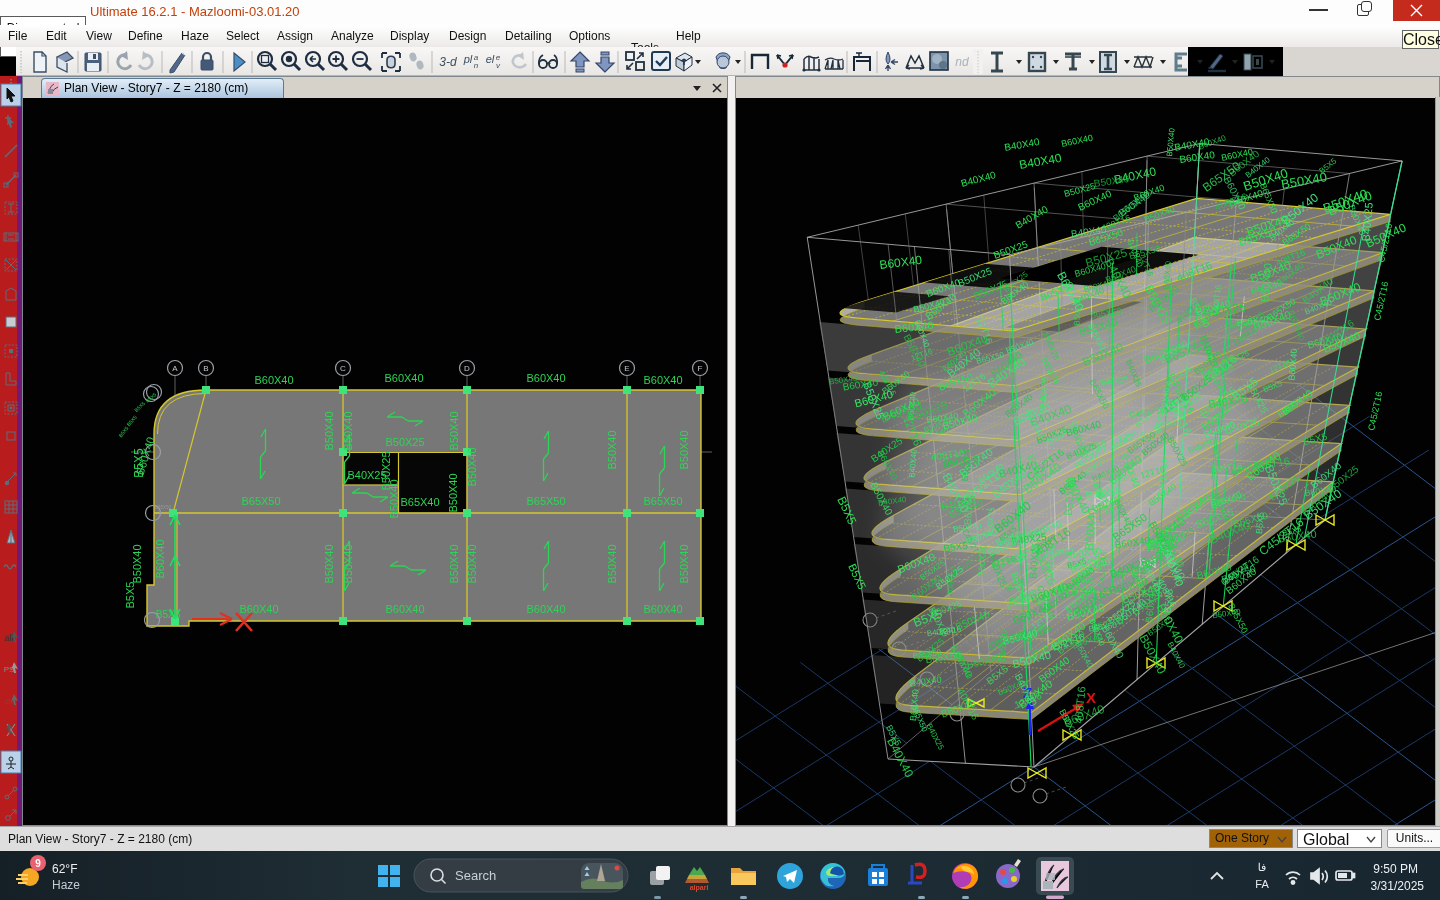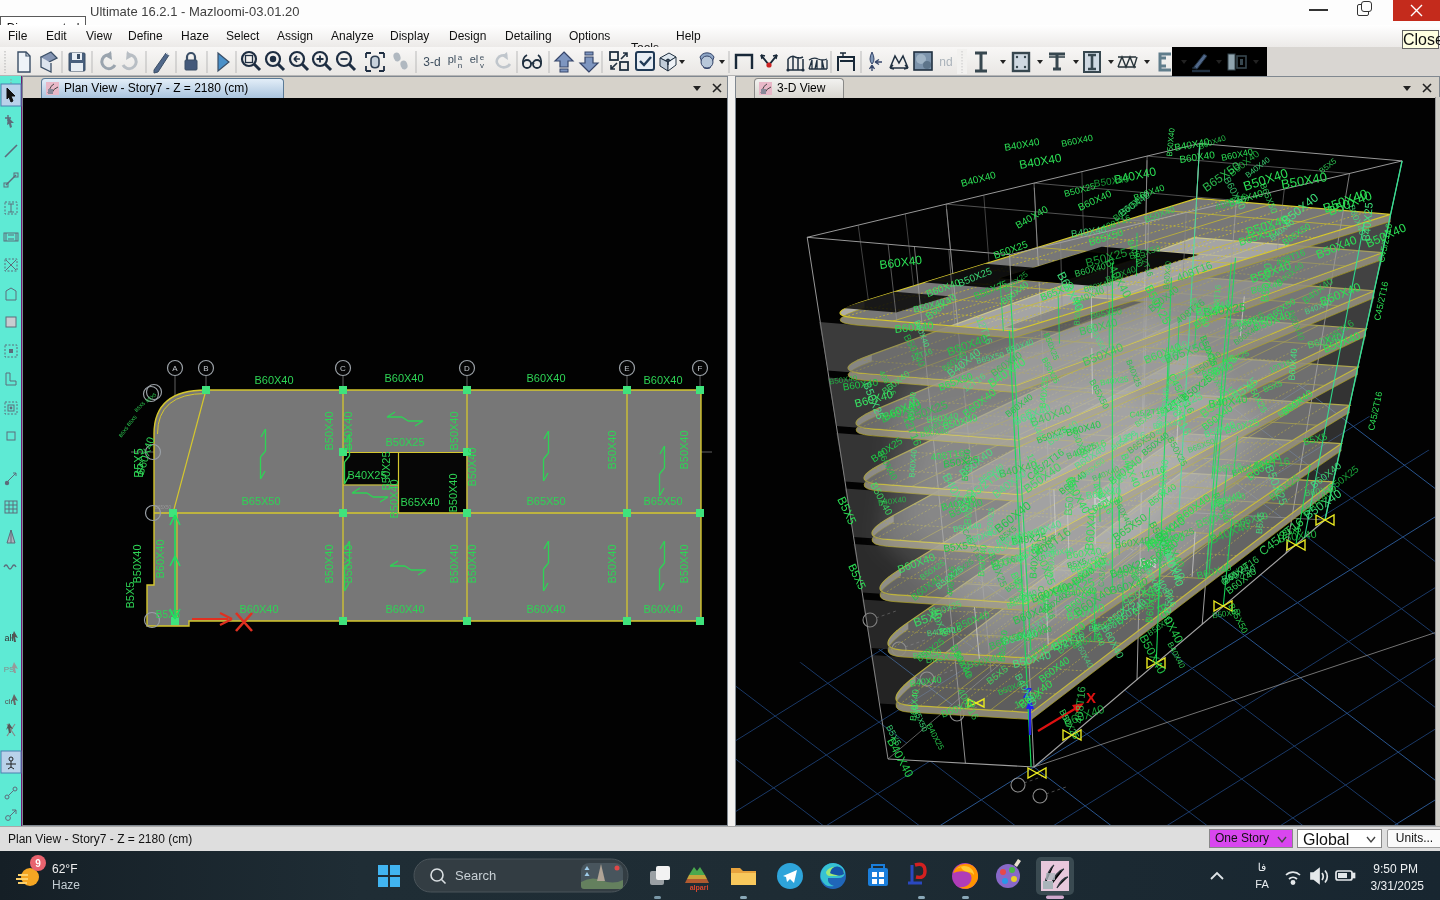--- a/index.html
+++ b/index.html
@@ -3,21 +3,21 @@
 * { margin:0; padding:0; box-sizing:border-box; }
 body { width:1440px; height:900px; overflow:hidden; position:relative;
   font-family:"Liberation Sans",sans-serif; background:#000; }
 .abs { position:absolute; }
 </style></head>
 <body>
 
 <div class="abs" style="left:0;top:0;width:1440px;height:25px;background:#fdfdfd;">
   <div class="abs" style="left:0;top:16px;width:86px;height:41px;border:1px solid #5a5a5a;background:#fff;
     font-size:12px;color:#111;text-align:center;line-height:23px;">Disconnected</div>
-  <div class="abs" style="left:90px;top:4px;font-size:13px;color:#404040;">Ultimate 16.2.1 - Mazloomi-03.01.20</div>
+  <div class="abs" style="left:90px;top:4px;font-size:13px;color:#c2410c;">Ultimate 16.2.1 - Mazloomi-03.01.20</div>
   <div class="abs" style="left:1309px;top:9px;width:19px;height:2px;background:#333;"></div>
   <div class="abs" style="left:1357px;top:4px;width:12px;height:12px;border:1.6px solid #333;border-radius:2px;"></div>
   <div class="abs" style="left:1361px;top:1px;width:11px;height:11px;border:1.6px solid #333;border-radius:3px;background:#fdfdfd;"></div>
   <div class="abs" style="left:1393px;top:0;width:47px;height:21px;background:#c42b1c;">
     <svg width="47" height="21">
         <path d="M18 5 L29 16 M29 5 L18 16" stroke="#fff" stroke-width="1.4"></path>
       </svg>
   </div>
 </div>
 
@@ -32,21 +32,21 @@
     <span style="position:absolute;left:277px;top:4px">Assign</span>
     <span style="position:absolute;left:331px;top:4px">Analyze</span>
     <span style="position:absolute;left:390px;top:4px">Display</span>
     <span style="position:absolute;left:449px;top:4px">Design</span>
     <span style="position:absolute;left:505px;top:4px">Detailing</span>
     <span style="position:absolute;left:569px;top:4px">Options</span>
     <span style="position:absolute;left:631px;top:16px">Tools</span>
     <span style="position:absolute;left:676px;top:4px">Help</span>
   </div>
 
-<div class="abs" style="left:0;top:47px;width:1172px;height:29px;background:linear-gradient(#f8f7f6,#e9e7e4);border-bottom:1px solid #b5b5b5;">
+<div class="abs" style="left:16px;top:47px;width:1172px;height:29px;background:linear-gradient(#f8f7f6,#e9e7e4);border-bottom:1px solid #b5b5b5;font-style:italic;">
   <div class="abs" style="left:1267px;top:0;width:173px;height:29px;background:#d9d6d2;"></div>
   <svg width="1440" height="29" style="position:absolute;left:0;top:0">
     <line x1="5" y1="4" x2="5" y2="26" stroke="#b0b0b0" stroke-dasharray="1.5,1.5"></line>
     <line x1="62" y1="4" x2="62" y2="26" stroke="#b9b9b9" stroke-width="1"></line>
 <line x1="92" y1="4" x2="92" y2="26" stroke="#b9b9b9" stroke-width="1"></line>
 <line x1="146" y1="4" x2="146" y2="26" stroke="#b9b9b9" stroke-width="1"></line>
 <line x1="176" y1="4" x2="176" y2="26" stroke="#b9b9b9" stroke-width="1"></line>
 <line x1="207" y1="4" x2="207" y2="26" stroke="#b9b9b9" stroke-width="1"></line>
 <line x1="236" y1="4" x2="236" y2="26" stroke="#b9b9b9" stroke-width="1"></line>
 <line x1="416" y1="4" x2="416" y2="26" stroke="#b9b9b9" stroke-width="1"></line>
@@ -253,21 +253,21 @@
       <path d="M 679 13 l 6 0 -3 4 z" fill="#222"></path>
       <path d="M 719 13 l 6 0 -3 4 z" fill="#222"></path>
     <rect x="957" y="2" width="10" height="25" fill="#f2f1ef"></rect>
     <line x1="962" y1="4" x2="962" y2="26" stroke="#c8c8c8" stroke-dasharray="1.5,1.5"></line>
   </svg>
 </div>
 
 <div class="abs" style="left:1402px;top:30px;width:37px;height:19px;background:#ffffe1;border:1px solid #646464;
   font-size:16px;color:#111;text-align:center;line-height:17px;z-index:50;">Close</div>
 
-<div class="abs" style="left:0;top:76px;width:22px;height:750px;background:#5eead4;border-right:1px solid #701a75;">
+<div class="abs" style="left:0;top:76px;width:22px;height:750px;background:#b91c1c;border-right:5px solid #701a75;">
   <svg width="22" height="750" style="position:absolute;left:0;top:0">
     <line x1="11" y1="3" x2="11" y2="8" stroke="#999" stroke-dasharray="1.5,1.5"></line>
     <rect x="1" y="8" width="20" height="22" fill="#b9d2ea" stroke="#4a80b0"></rect>
 <svg x="3" y="11" width="16" height="16" viewBox="0 0 16 16">
         <path d="M4 1 L12 9 L8 9 L10 14 L8 15 L6 10 L4 12 Z" fill="#111" stroke="#111"></path>
       </svg>
 <svg x="3" y="39" width="16" height="16" viewBox="0 0 16 16">
         <path d="M5 2 L11 8 L8 8 L9 12 L7 13 L6 9 L4 10 Z" fill="#5d6c7b"></path>
         <path d="M2 3 h6 M5 0 v6" stroke="#5d6c7b" stroke-width="1.4"></path>
       </svg>
@@ -530,35 +530,20 @@
 <g stroke="#e03020" stroke-width="2.2" fill="none">
             <path d="M 192,618 H 228 M 232,618 l -12,-6 M 232,618 l -12,6"></path>
             <path d="M 236,612 L 252,630 M 252,612 L 236,630" stroke-width="2.6"></path>
           </g>
       </g>
     </svg>
   </div>
 </div>
 
 <div class="abs" style="left:735px;top:76px;width:705px;height:750px;background:#d6d2ca;border:1px solid #808890;">
-  <div class="abs" style="left:0;top:0;width:703px;height:21px;background:#d6d2ca;">
-    <div class="abs" style="left:18px;top:1px;width:90px;height:20px;background:linear-gradient(#f2f2f0,#d8d5cf);
-      border:1px solid #8a8a88;border-bottom:none;border-radius:4px 4px 0 0;font-size:12px;color:#000;">
-      <svg width="14" height="14" style="position:absolute;left:4px;top:3px">
-          <rect width="13" height="13" fill="#e8b8c8"></rect>
-          <path d="M2 11 q3-8 6-9 M5 12 q3-6 7-7" stroke="#444" fill="none"></path>
-          <rect x="2" y="7" width="5" height="5" fill="#889"></rect>
-        </svg>
-      <span style="position:absolute;left:22px;top:2px;">3-D View</span>
-    </div>
-    <svg width="36" height="18" style="position:absolute;left:665px;top:3px">
-        <path d="M2 6 l8 0 -4 5 z" fill="#222"></path>
-        <path d="M22 4 l8 8 M30 4 l-8 8" stroke="#222" stroke-width="1.6"></path>
-      </svg>
-  </div>
   <div class="abs" style="left:0;top:21px;width:703px;height:727px;background:#020202;">
     <svg width="703" height="727" viewBox="0 0 703 727" style="position:absolute;left:0;top:0">
       <defs>
           <filter id="soft" x="-20%" y="-20%" width="140%" height="140%">
             <feGaussianBlur stdDeviation="10"></feGaussianBlur>
           </filter>
         </defs>
       <g transform="translate(-736,-97)">
       <clipPath id="gclip">
             <polygon points="736,672 899,645 1190,395 1310,382 1440,455 1440,825 736,825"></polygon>
@@ -1298,21 +1283,21 @@
       </g>
     </svg>
   </div>
 </div>
 
 <div class="abs" style="left:728px;top:76px;width:7px;height:750px;background:#f2f1ef;"></div>
 <div class="abs" style="left:1435px;top:97px;width:5px;height:729px;background:#cfcdc7;border-left:1px solid #9a9a9a;"></div>
 
 <div class="abs" style="left:0;top:826px;width:1440px;height:25px;background:#dedede;border-top:1px solid #a8a8a8;">
   <span class="abs" style="left:8px;top:5px;font-size:12px;color:#111;">Plan View - Story7 - Z = 2180 (cm)</span>
-  <div class="abs" style="left:1209px;top:2px;width:84px;height:19px;background:#d946ef;border:1px solid #888;font-size:12px;color:#111;">
+  <div class="abs" style="left:1209px;top:2px;width:84px;height:19px;background:#a16207;border:1px solid #888;font-size:12px;color:#111;">
     <span style="position:absolute;left:5px;top:1px">One Story</span>
     <svg width="12" height="8" style="position:absolute;right:3px;top:6px">
         <path d="M1 1 L5 6 L9 1" fill="none" stroke="#444" stroke-width="1.4"></path>
       </svg>
   </div>
   <div class="abs" style="left:1297px;top:2px;width:85px;height:19px;background:#fff;border:1px solid #888;font-size:16px;color:#111;">
     <span style="position:absolute;left:5px;top:1px">Global</span>
     <svg width="12" height="8" style="position:absolute;right:3px;top:6px">
         <path d="M1 1 L5 6 L9 1" fill="none" stroke="#444" stroke-width="1.4"></path>
       </svg>

